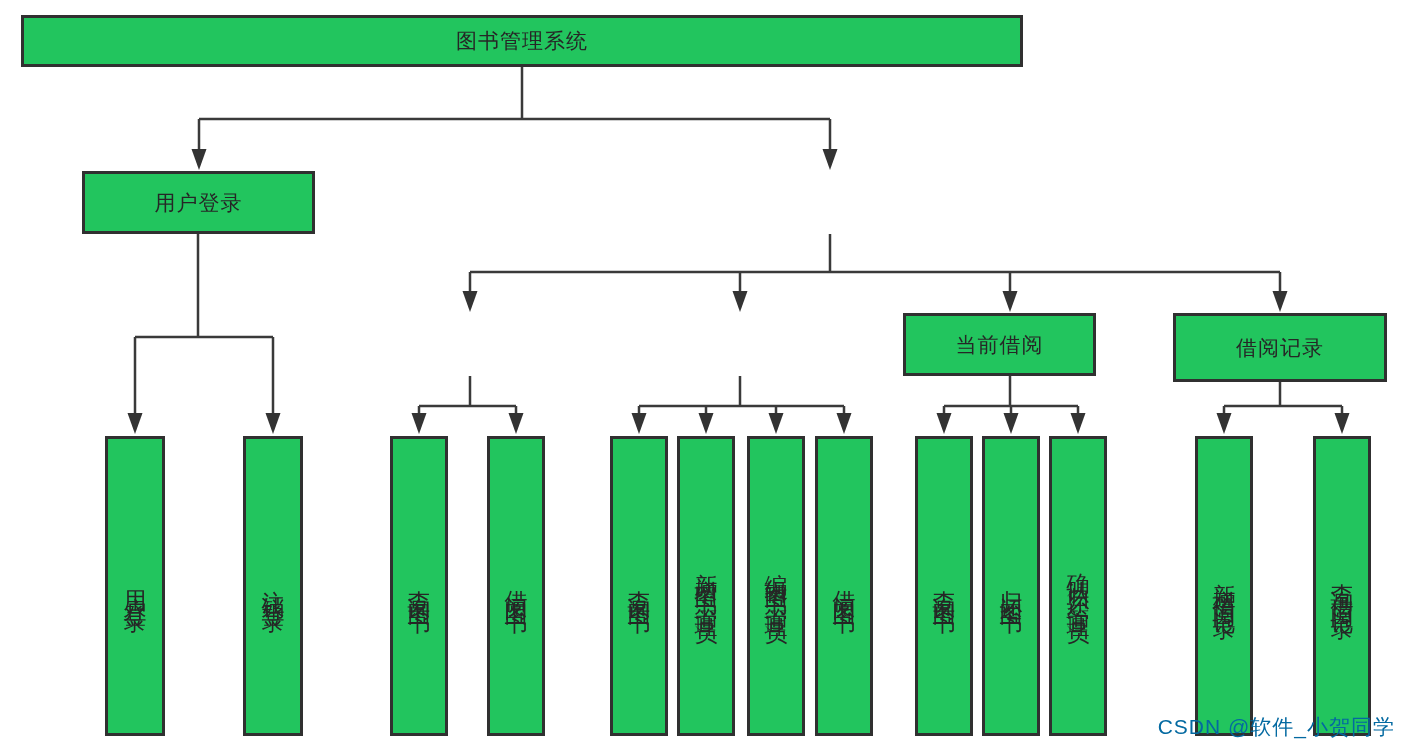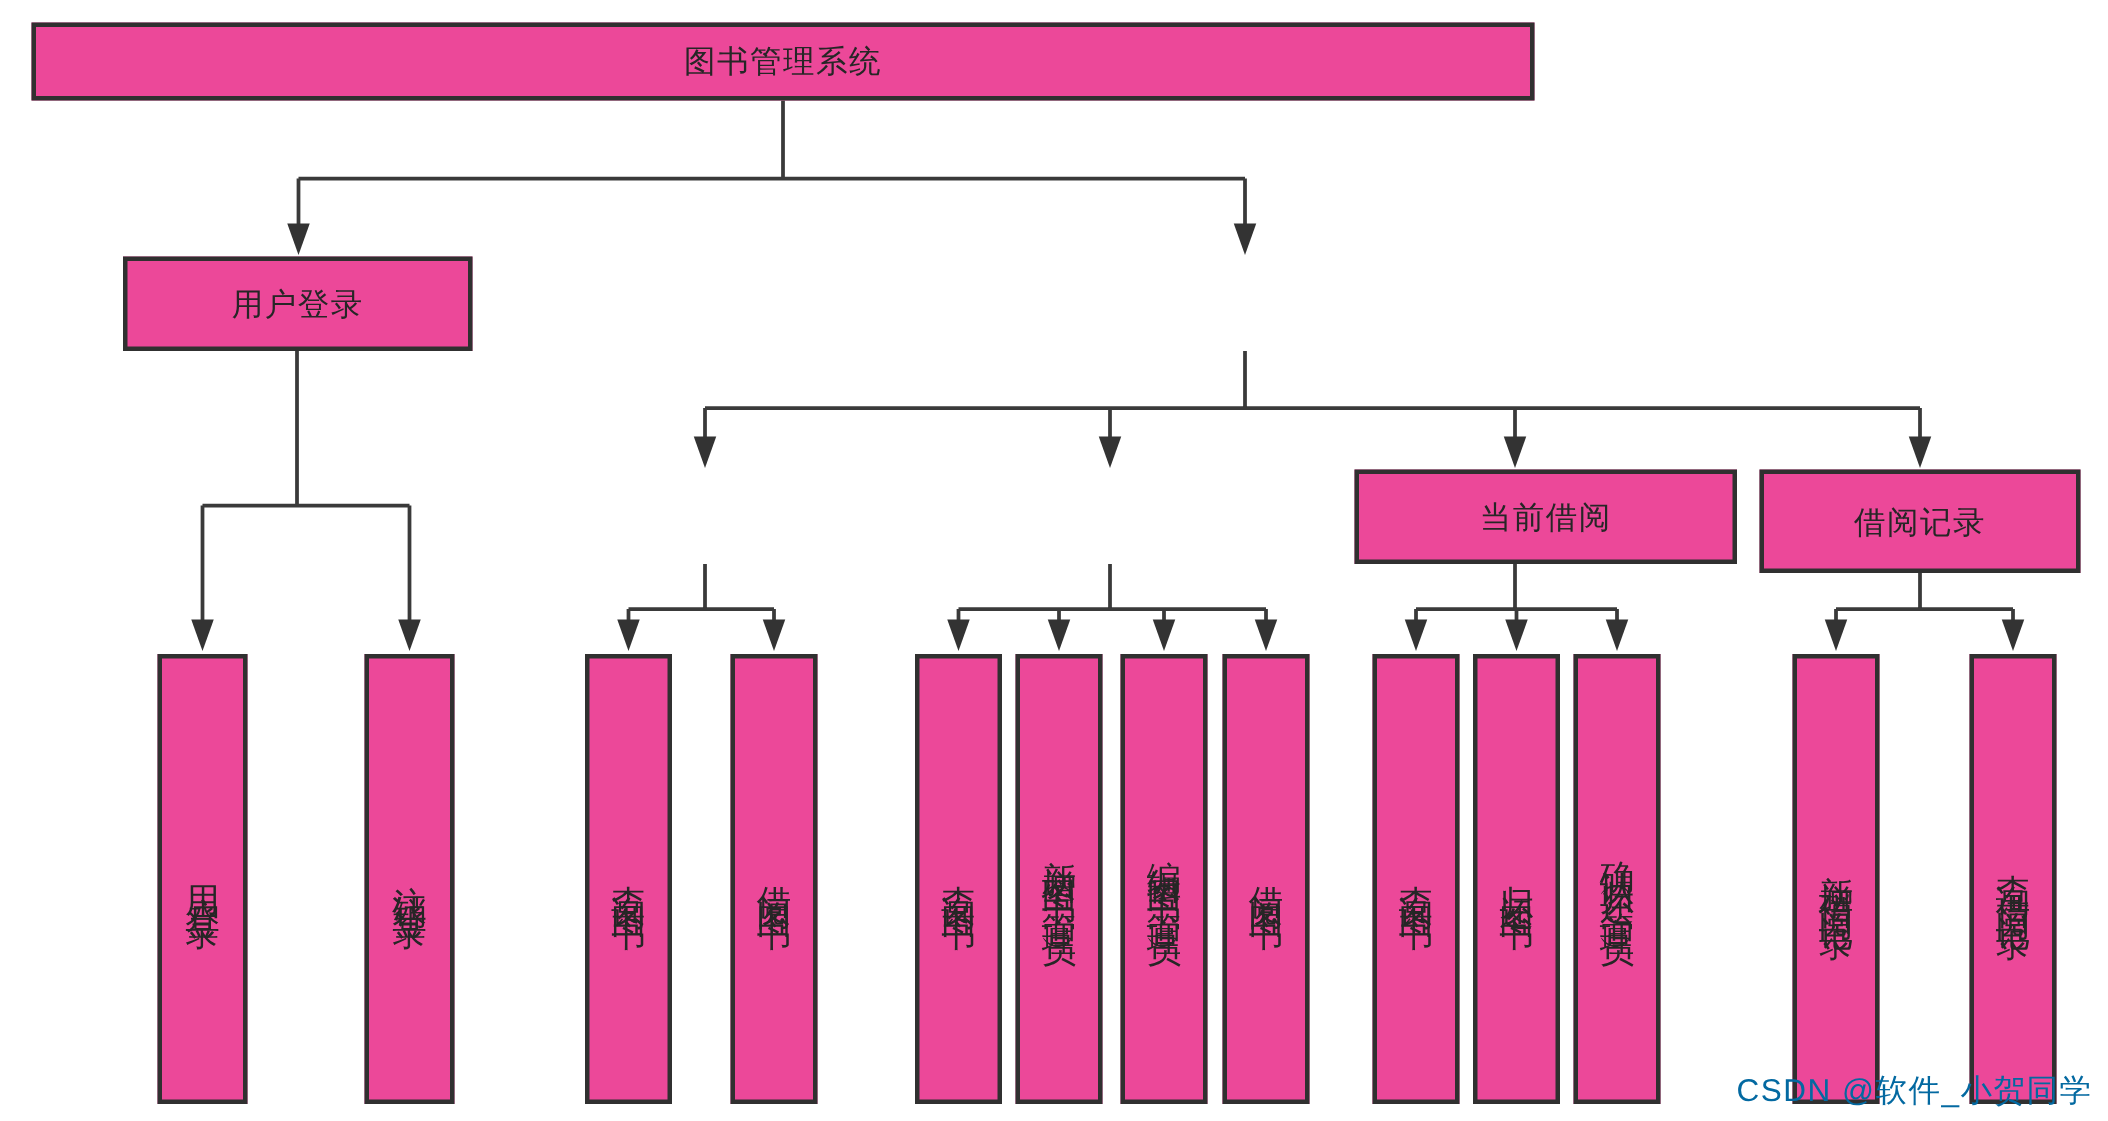--- a/index.html
+++ b/index.html
@@ -9,21 +9,21 @@
     background:#ffffff;
     overflow:hidden;
     font-family:"Liberation Sans","DejaVu Sans",sans-serif;
     color:#262626;
   }
   #connectors{position:absolute;left:0;top:0;}
   .node{
     position:absolute;
     box-sizing:border-box;
     border:3px solid #303030;
-    background:#ec4899;
+    background:#22c55e;
     display:flex;
     align-items:center;
     justify-content:center;
     font-size:21px;
     letter-spacing:1px;
     z-index:2;
   }
   .node.vert{font-size:23px;}
   .node.vert .lbl{
     writing-mode:vertical-rl;
@@ -92,21 +92,21 @@
   </svg>
 
   <div class="node" style="left:21px;top:15px;width:1002px;height:52px">
     <span class="lbl">图书管理系统</span>
   </div>
 
   <div class="node" style="left:82px;top:171px;width:233px;height:63px">
     <span class="lbl">用户登录</span>
   </div>
 
-  <div class="node" style="left:903px;top:313px;width:255px;height:63px">
+  <div class="node" style="left:903px;top:313px;width:193px;height:63px">
     <span class="lbl">当前借阅</span>
   </div>
   <div class="node" style="left:1173px;top:313px;width:214px;height:69px">
     <span class="lbl">借阅记录</span>
   </div>
 
   <div class="node vert" style="left:105px;top:436px;width:60px;height:300px">
     <span class="lbl">用户登录</span>
   </div>
   <div class="node vert" style="left:243px;top:436px;width:60px;height:300px">

